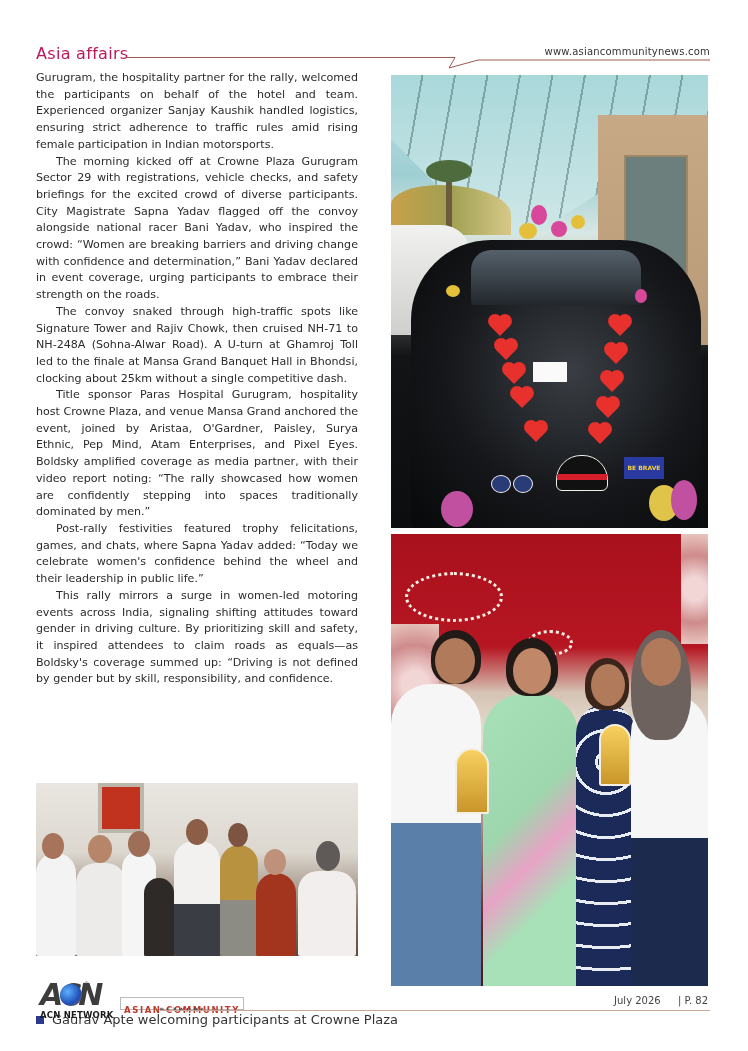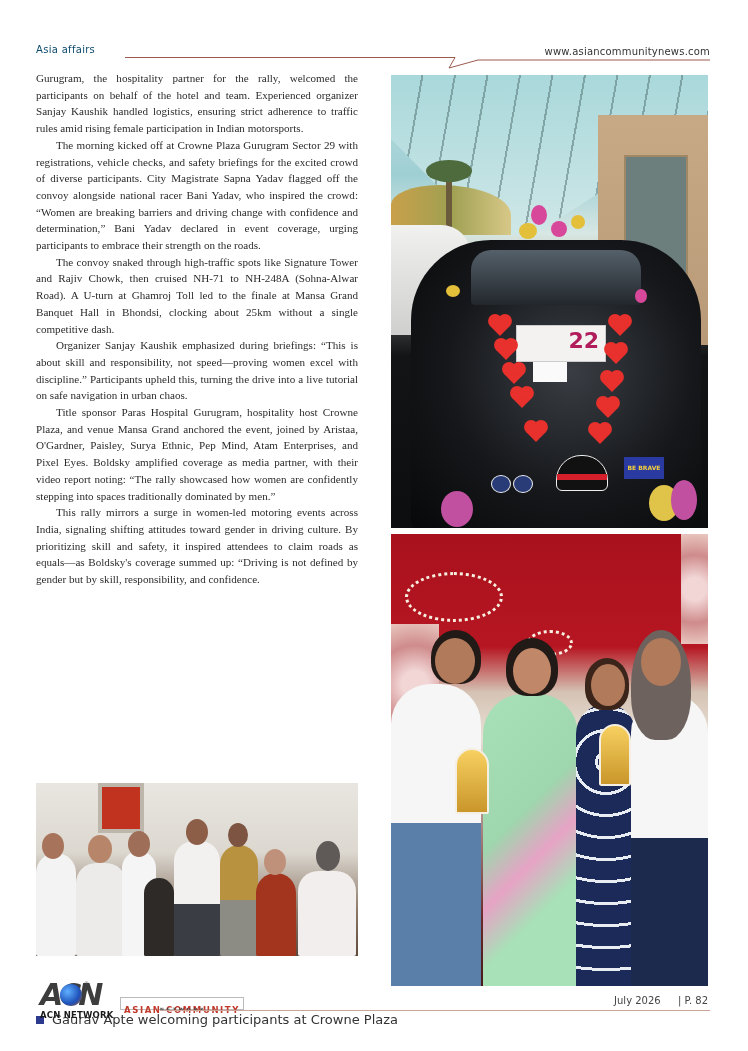--- a/index.html
+++ b/index.html
@@ -1,22 +1,22 @@
 <!DOCTYPE html>
 <html><head>
 <meta charset="utf-8">
 <style>
   html, body { margin: 0; padding: 0; background: #ffffff; }
   body { width: 748px; height: 1051px; position: relative; overflow: hidden; font-family: "DejaVu Sans", sans-serif; color: #222; }
 
-  .section-title { position: absolute; left: 36px; top: 44px; font-size: 10px; letter-spacing: 0.3px; color: #0c4a6e; }
+  .section-title { position: absolute; left: 36px; top: 44px; font-size: 16px; letter-spacing: 0.3px; color: #be185d; }
   .header-rule { position: absolute; left: 0; top: 0; width: 748px; height: 80px; pointer-events: none; }
   .site-url { position: absolute; right: 38px; top: 46px; font-size: 10px; color: #333; letter-spacing: 0.2px; }
 
-  .body-col { position: absolute; left: 36px; top: 70px; width: 322px; font-size: 11.1px; line-height: 16.7px; text-align: justify; color: #2b2b2b; font-family: Liberation Serif, serif; }
+  .body-col { position: absolute; left: 36px; top: 70px; width: 322px; font-size: 11.1px; line-height: 16.7px; text-align: justify; color: #2b2b2b; }
   .body-col p { margin: 0; text-indent: 20px; }
   .body-col p.first { text-indent: 0; }
 
   .photo { position: absolute; overflow: hidden; }
 
   
   .photo-car { left: 391px; top: 75px; width: 317px; height: 453px; background: linear-gradient(180deg,#bfe0e4 0%,#9fcfd3 22%,#d7e7e4 35%,#c6b79b 45%,#4a4a4a 52%,#121416 62%,#0c0d0f 100%); }
   .car-canopy { position:absolute; left:0; top:0; width:100%; height:160px; background: repeating-linear-gradient(100deg, rgba(255,255,255,0.0) 0 30px, rgba(80,110,110,0.5) 30px 32px), linear-gradient(180deg,#a9d8db,#cfe7e7); clip-path: polygon(0 0,100% 0,100% 30%,45% 100%,30% 100%,0 40%); }
   .car-building { position:absolute; right:0; top:40px; width:110px; height:230px; background: linear-gradient(180deg,#c7a985,#b89a78); }
   .car-window { position:absolute; right:20px; top:80px; width:60px; height:120px; background:#6c7f7c; border:2px solid #a08766; }
@@ -80,44 +80,41 @@
 <svg class="header-rule" viewBox="0 0 748 80">
   <line x1="125" y1="57.5" x2="455" y2="57.5" stroke="#9b5a4e" stroke-width="1"></line>
   <polyline points="455,57.5 449,68 478,60 548,60 710,60" fill="none" stroke="#9b5a4e" stroke-width="1"></polyline>
 </svg>
 <div class="site-url">www.asiancommunitynews.com</div>
 
 <div class="body-col">
   <p class="first">Gurugram, the hospitality partner for the rally, welcomed the participants on behalf of the hotel and team. Experienced organizer Sanjay Kaushik handled logistics, ensuring strict adherence to traffic rules amid rising female participation in Indian motorsports.</p>
   <p>The morning kicked off at Crowne Plaza Gurugram Sector 29 with registrations, vehicle checks, and safety briefings for the excited crowd of diverse participants. City Magistrate Sapna Yadav flagged off the convoy alongside national racer Bani Yadav, who inspired the crowd: “Women are breaking barriers and driving change with confidence and determination,” Bani Yadav declared in event coverage, urging participants to embrace their strength on the roads.</p>
   <p>The convoy snaked through high-traffic spots like Signature Tower and Rajiv Chowk, then cruised NH-71 to NH-248A (Sohna-Alwar Road). A U-turn at Ghamroj Toll led to the finale at Mansa Grand Banquet Hall in Bhondsi, clocking about 25km without a single competitive dash.</p>
-  <p>Organizer Sanjay Kaushik emphasized during briefings: “This is about skill and responsibility, not speed—proving women excel with discipline.” Participants upheld this, turning the drive into a live tutorial on safe navigation in urban chaos.</p>
   <p>Title sponsor Paras Hospital Gurugram, hospitality host Crowne Plaza, and venue Mansa Grand anchored the event, joined by Aristaa, O'Gardner, Paisley, Surya Ethnic, Pep Mind, Atam Enterprises, and Pixel Eyes. Boldsky amplified coverage as media partner, with their video report noting: “The rally showcased how women are confidently stepping into spaces traditionally dominated by men.”</p>
+  <p>Post-rally festivities featured trophy felicitations, games, and chats, where Sapna Yadav added: “Today we celebrate women's confidence behind the wheel and their leadership in public life.”</p>
   <p>This rally mirrors a surge in women-led motoring events across India, signaling shifting attitudes toward gender in driving culture. By prioritizing skill and safety, it inspired attendees to claim roads as equals—as Boldsky's coverage summed up: “Driving is not defined by gender but by skill, responsibility, and confidence.</p>
 </div>
 
 <div class="photo photo-car">
   <div class="car-canopy"></div>
   <div class="car-building"></div>
   <div class="car-window"></div>
   <div class="car-trees"></div>
   <div class="car-palm"></div>
   <div class="car-palm-top"></div>
   <div class="car-white"></div>
   <div class="car-body"></div>
   <div class="car-windshield"></div>
   <div class="balloon" style="left:140px;top:130px;width:16px;height:20px;background:#d8489a;"></div>
   <div class="balloon" style="left:128px;top:148px;width:18px;height:16px;background:#e4c03a;"></div>
   <div class="balloon" style="left:160px;top:146px;width:16px;height:16px;background:#d8489a;"></div>
   <div class="balloon" style="left:180px;top:140px;width:14px;height:14px;background:#e4c03a;"></div>
   <div class="balloon" style="left:244px;top:214px;width:12px;height:14px;background:#d8489a;"></div>
   <div class="balloon" style="left:55px;top:210px;width:14px;height:12px;background:#e4c03a;"></div>
-  <div class="race-card">
-    <span class="race-num">22</span>
-  </div>
   <div class="note-card"></div>
   <div class="heart" style="left:102px;top:244px;"></div>
   <div class="heart" style="left:108px;top:268px;"></div>
   <div class="heart" style="left:116px;top:292px;"></div>
   <div class="heart" style="left:124px;top:316px;"></div>
   <div class="heart" style="left:138px;top:350px;"></div>
   <div class="heart" style="left:222px;top:244px;"></div>
   <div class="heart" style="left:218px;top:272px;"></div>
   <div class="heart" style="left:214px;top:300px;"></div>
   <div class="heart" style="left:210px;top:326px;"></div>

